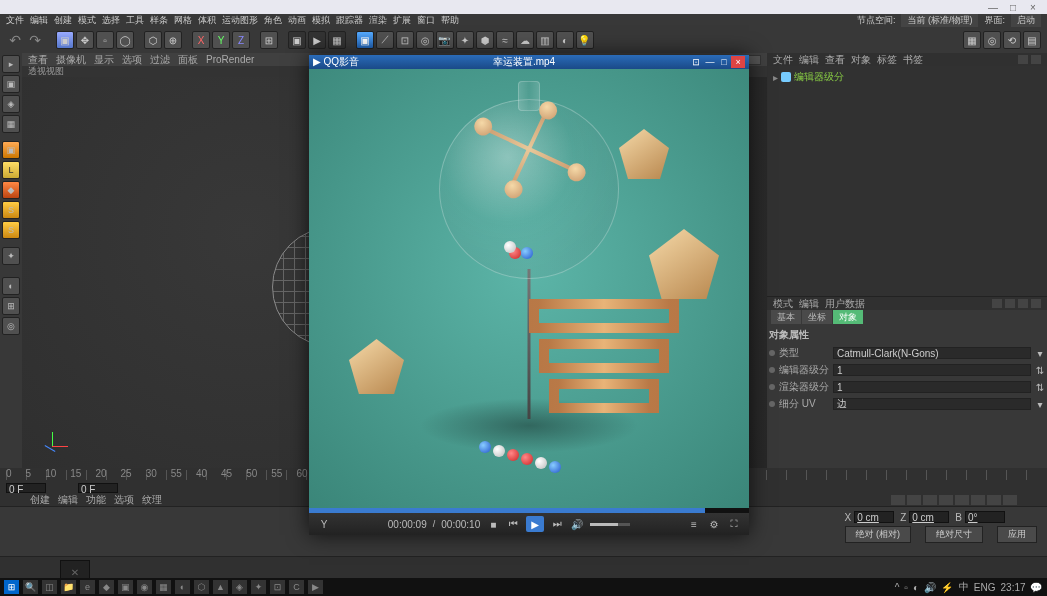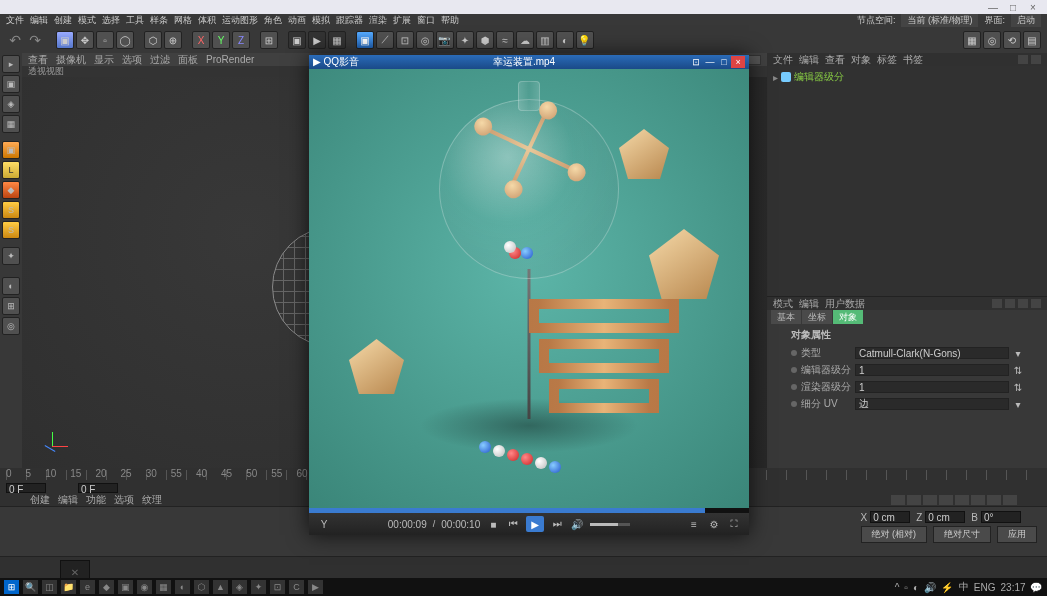--- a/index.html
+++ b/index.html
@@ -41,37 +41,37 @@
 .panel-tabs .r { margin-left: auto; display: flex; gap: 3px; }
 .panel-tabs .r div { width: 10px; height: 9px; background: #444; }
 .objtree { height: 230px; background: #313131; padding: 4px 6px; font-size: 9px; }
 .obj-item { display: flex; align-items: center; gap: 3px; color: #8c4; }
 .obj-icon { width: 10px; height: 10px; background: #7cf; border-radius: 2px; }
 .attr-panel { flex: 1; background: #383838; border-top: 1px solid #222; display: flex; flex-direction: column; }
 .attr-head { padding: 3px 6px; font-size: 9px; color: #aaa; display: flex; align-items: center; gap: 4px; }
 .attr-tabs { height: 14px; display: flex; gap: 1px; padding: 0 4px; }
 .attr-tab { padding: 1px 6px; background: #4a4a4a; font-size: 9px; color: #bbb; }
 .attr-tab.active { background: #5b7; color: #fff; }
-.attr-body { padding: 4px 24px; font-size: 9px; }
+.attr-body { padding: 4px 2px; font-size: 9px; }
 .attr-row { display: flex; align-items: center; gap: 4px; margin-bottom: 3px; }
 .attr-row .dot { width: 6px; height: 6px; background: #666; border-radius: 50%; }
 .attr-row .lbl { width: 50px; color: #aaa; }
 .attr-row .val { flex: 1; background: #2a2a2a; border: 1px solid #222; padding: 0 3px; color: #ccc; height: 12px; display: flex; align-items: center; }
 .attr-row .dd { width: 10px; text-align: center; }
 .timeline { height: 14px; background: #303030; display: flex; align-items: center; padding: 0 6px; }
 .tl-marks { flex: 1; height: 10px; background: repeating-linear-gradient(90deg, #555 0 1px, transparent 1px 20px); position: relative; }
 .tl-labels { position: absolute; top: -2px; left: 0; right: 0; display: flex; gap: 14px; font-size: 8px; color: #888; }
 .timeline-row2 { height: 12px; background: #303030; display: flex; align-items: center; padding: 0 6px; gap: 6px; font-size: 9px; }
 .tl-in { width: 40px; background: #222; border: 1px solid #111; color: #ccc; padding: 0 2px; height: 10px; }
 .transport { height: 12px; background: #303030; display: flex; align-items: center; padding: 0 30px; gap: 8px; font-size: 9px; color: #aaa; }
 .transport .r { margin-left: auto; display: flex; gap: 2px; }
 .transport .r div { width: 14px; height: 10px; background: #444; }
 .coords { height: 50px; background: #383838; border-top: 1px solid #222; display: flex; justify-content: flex-end; align-items: start; padding: 4px 10px; gap: 6px; }
 .coord-field { display: flex; align-items: center; gap: 3px; font-size: 9px; }
-.coord-field .cin { width: 40px; background: #222; border: 1px solid #111; padding: 0 2px; height: 12px; color: #ccc; }
+.coord-field .cin { width: 40px; background: #222; border: 1px solid #111; padding: 0 2px; height: 12px; color: #ccc; text-decoration: underline; }
 .coord-btn { padding: 1px 10px; background: #4a4a4a; border: 1px solid #222; font-size: 9px; color: #ccc; }
 .matbar { height: 32px; background: #303030; border-top: 1px solid #222; display: flex; align-items: center; padding: 0 60px; }
 .mat-slot { width: 30px; height: 26px; background: #222; border: 1px solid #111; display: flex; align-items: center; justify-content: center; color: #666; }
 .taskbar { position: absolute; bottom: 0; left: 0; right: 0; height: 18px; background: #111; display: flex; align-items: center; padding: 0 4px; gap: 4px; }
 .tb-icon { width: 15px; height: 14px; background: #333; font-size: 9px; display: flex; align-items: center; justify-content: center; color: #888; }
 .tb-icon.win { background: #06c; color: #fff; }
 .taskbar .spacer { flex: 1; }
 .tb-tray { font-size: 9px; color: #aaa; display: flex; align-items: center; gap: 5px; }
 
 
@@ -353,21 +353,21 @@
         </div>
       <div class="coord-field">
           <span>Z</span>
           <div class="cin">0 cm</div>
         </div>
       <div class="coord-field">
           <span>B</span>
           <div class="cin">0°</div>
         </div>
     </div>
-    <div style="display:flex;gap:6px">
+    <div style="display:flex;gap:14px">
       <div class="coord-btn">绝对 (相对)</div>
       <div class="coord-btn">绝对尺寸</div>
       <div class="coord-btn">应用</div>
     </div>
   </div>
 </div>
 
 <div class="matbar">
   <div class="mat-slot">✕</div>
 </div>

